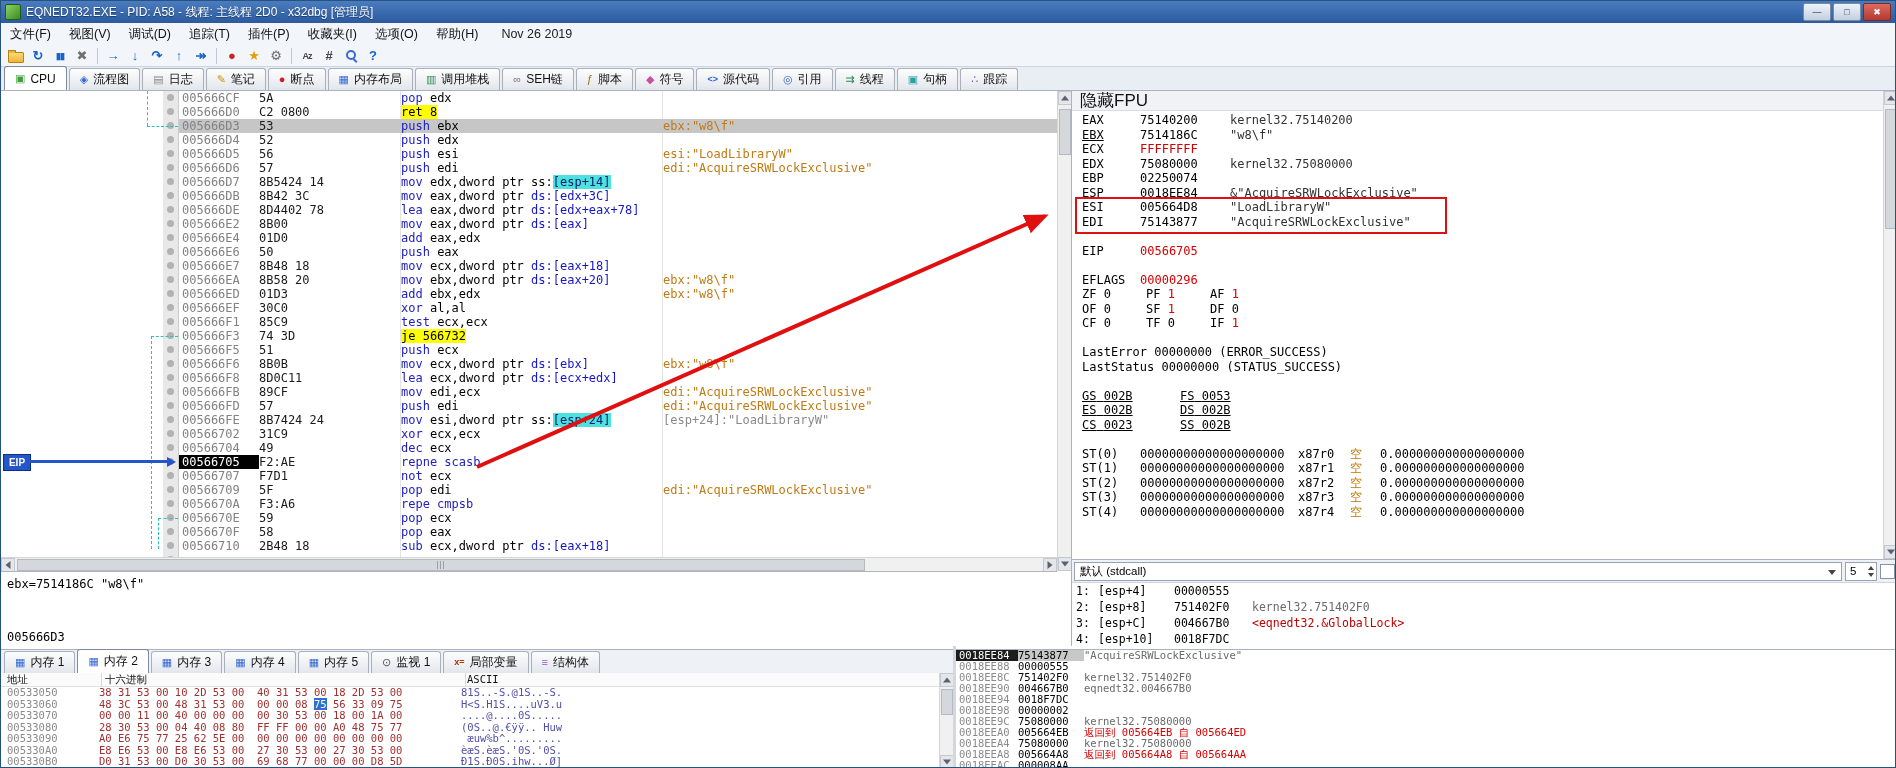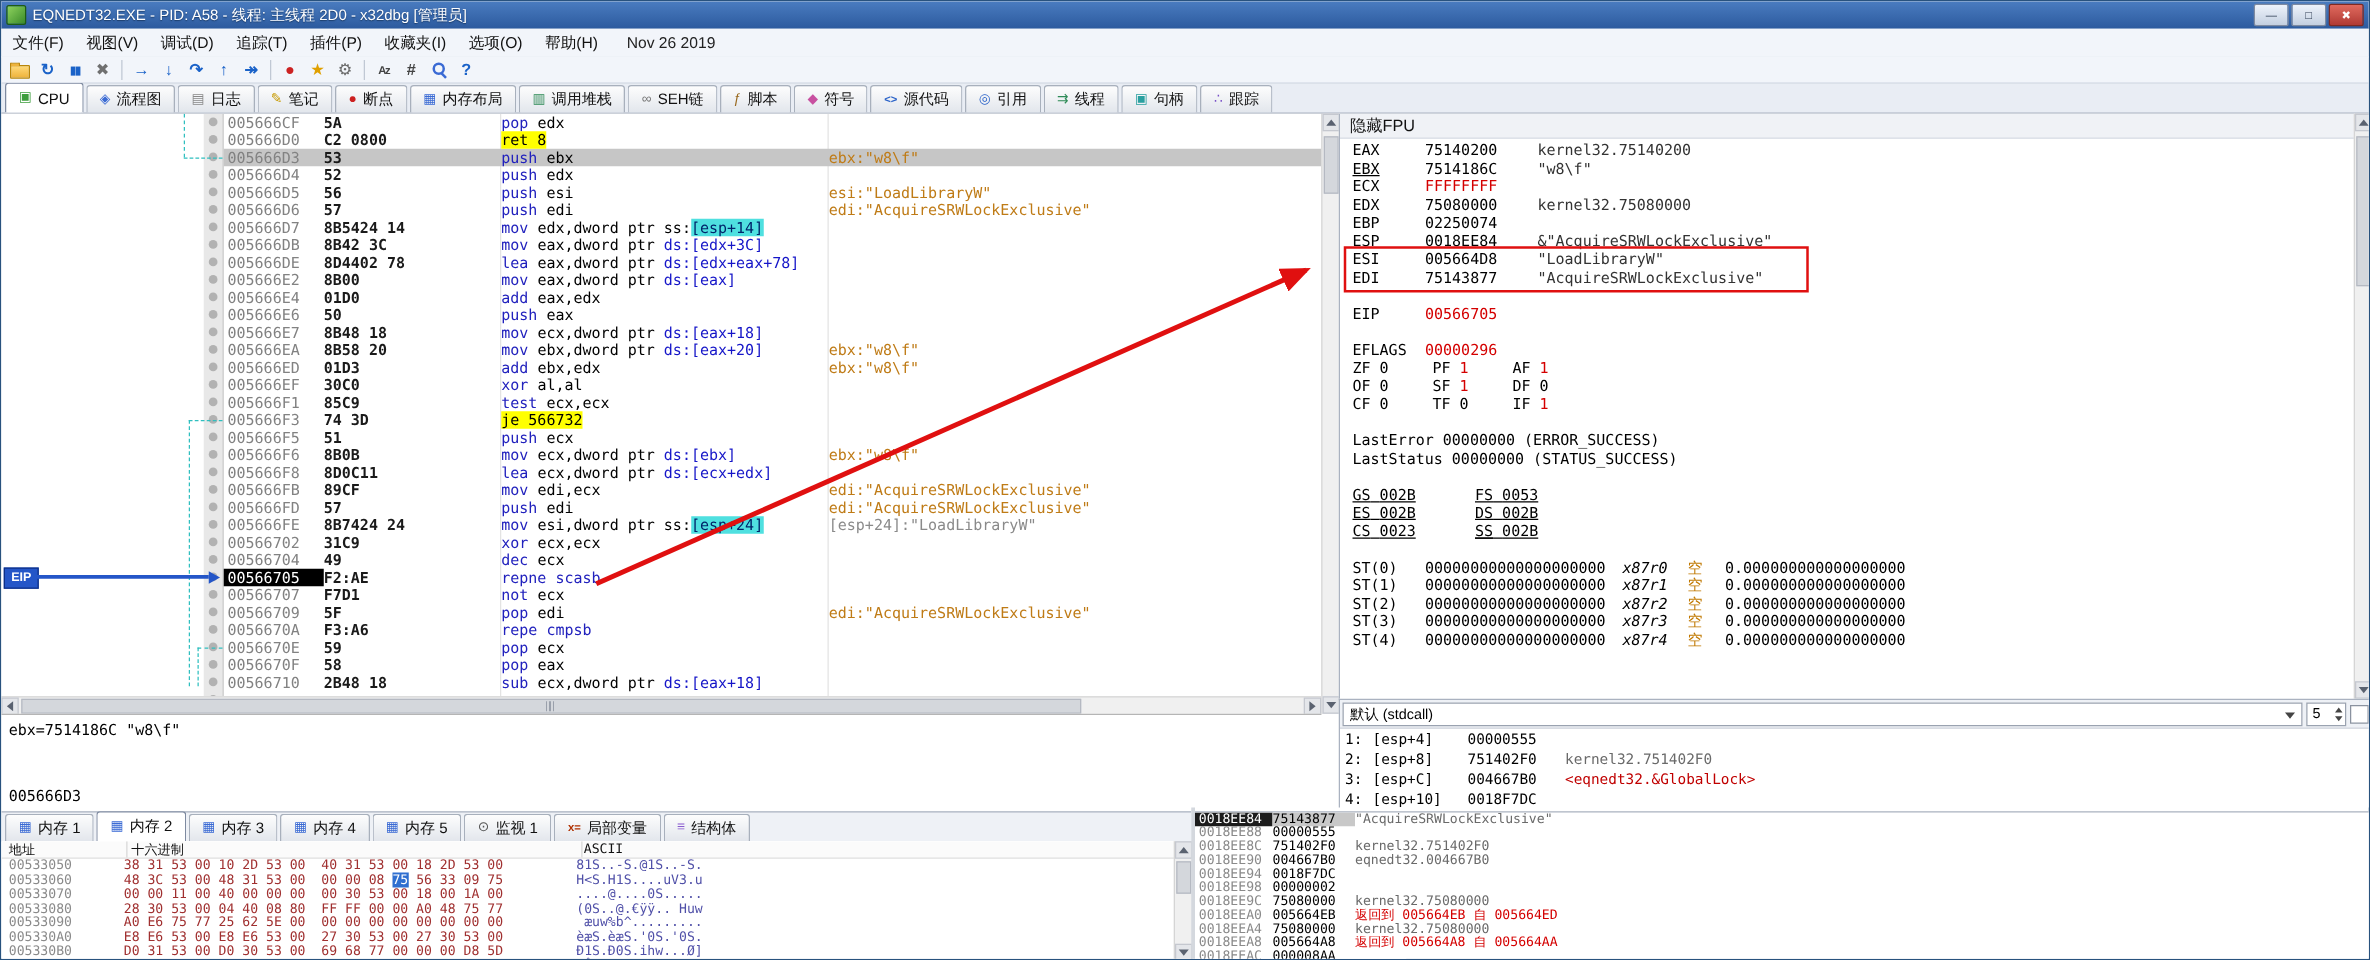--- a/index.html
+++ b/index.html
@@ -43,21 +43,21 @@
   .ticon.tsm{font-size:9px;font-weight:bold;}
   
   .disasm{position:absolute;left:0;top:90px;width:1056px;height:466px;background:#fff;overflow:hidden;font-family:"DejaVu Sans Mono",monospace;}
   .dis-dots{position:absolute;left:162px;top:0;width:15px;height:100%;background:#e8e8e8;border-right:1px solid #cccccc;}
   .bdot{position:absolute;left:4px;width:7px;height:7px;border-radius:50%;background:#b2b2b2;}
   .dis-rows{position:absolute;left:178px;top:0;width:878px;}
   .drow{height:14px;line-height:14px;font-size:12px;display:flex;white-space:pre;}
   .drow.sel{background:#c6c6c6;}
   .daddr{width:80px;color:#828282;padding-left:3px;box-sizing:border-box;}
   .daddr.aeip{background:#000;color:#fff;}
-  .dbytes{width:142px;color:#1a1a1a;font-weight:bold;}
+  .dbytes{width:142px;color:#1a1a1a;}
   .dinstr{width:262px;color:#000;}
   .dcomm{flex:1;color:#bf7b16;overflow:hidden;}
   .dcomm.cgray{color:#8a8a8a;}
   .mn{color:#2121bd;}
   .bmem{color:#1515c8;}
   .cyanhl{background:#4fe0e0;color:#00246a;}
   .yhl{background:#ffff00;color:#000;}
   .colsep{position:absolute;top:0;width:1px;height:100%;background:#e3e3e3;}
   .dash-v{position:absolute;border-left:1px dashed #2fbfbf;width:0;}
   .dash-h{position:absolute;border-top:1px dashed #2fbfbf;height:0;}
@@ -80,32 +80,32 @@
     background:repeating-linear-gradient(90deg,#9aa0ab 0 1px,transparent 1px 3px);}
   
   .infopane{position:absolute;left:0;top:570px;width:1056px;height:78px;background:#fff;border-top:1px solid #b5b5b5;
     font-family:"DejaVu Sans Mono",monospace;font-size:12px;color:#000;}
   .infoline{position:absolute;left:6px;top:5px;}
   .infoaddr{position:absolute;left:6px;bottom:6px;}
   
   .regpane{position:absolute;left:1070px;top:90px;width:812px;height:468px;background:#fff;border-left:1px solid #aab2c0;
     font-family:"DejaVu Sans Mono",monospace;overflow:hidden;}
   .reghdr{height:19px;background:#f0f2f6;border-bottom:1px solid #d8dce4;font-family:"Liberation Sans",sans-serif;
-    font-size:13px;display:flex;align-items:center;padding-left:8px;color:#111;}
+    font-size:17px;display:flex;align-items:center;padding-left:8px;color:#111;}
   .regrows{padding:2px 0 0 10px;}
   .rline{height:14.5px;line-height:14.5px;font-size:12px;display:flex;white-space:pre;color:#000;}
   .rname{width:58px;}
   .rname.u, .fn.u{text-decoration:underline;}
   .rval{width:90px;}
   .red{color:#d40000;}
   .rcom{color:#333;}
   .fp{width:64px;display:inline-block;}
   .fp.wide{width:98px;text-decoration:underline;}
   .stv{width:158px;}
-  .str{width:52px;font-style:italic;}
+  .str{width:52px;}
   .sttag{color:#c07800;width:30px;}
   .redbox{position:absolute;left:3px;top:106px;width:368px;height:33px;border:2px solid #e01010;pointer-events:none;}
   
   .argspane{position:absolute;left:1070px;top:558px;width:826px;height:87px;background:#fff;border-left:1px solid #aab2c0;
     border-top:1px solid #aab2c0;box-sizing:border-box;}
   .arghdr{height:20px;display:flex;align-items:center;gap:3px;padding:1px 2px;background:#eef1f6;border-bottom:1px solid #d0d4dc;}
   .combo{flex:1;height:17px;background:#fff;border:1px solid #9aa2b0;display:flex;align-items:center;
     font-size:11.5px;padding-left:5px;position:relative;}
   .combo::after{content:'';position:absolute;right:5px;top:7px;border-left:4px solid transparent;border-right:4px solid transparent;border-top:5px solid #444;}
   .spin{width:26px;height:17px;background:#fff;border:1px solid #9aa2b0;font-size:11.5px;display:flex;align-items:center;padding-left:4px;position:relative;}

